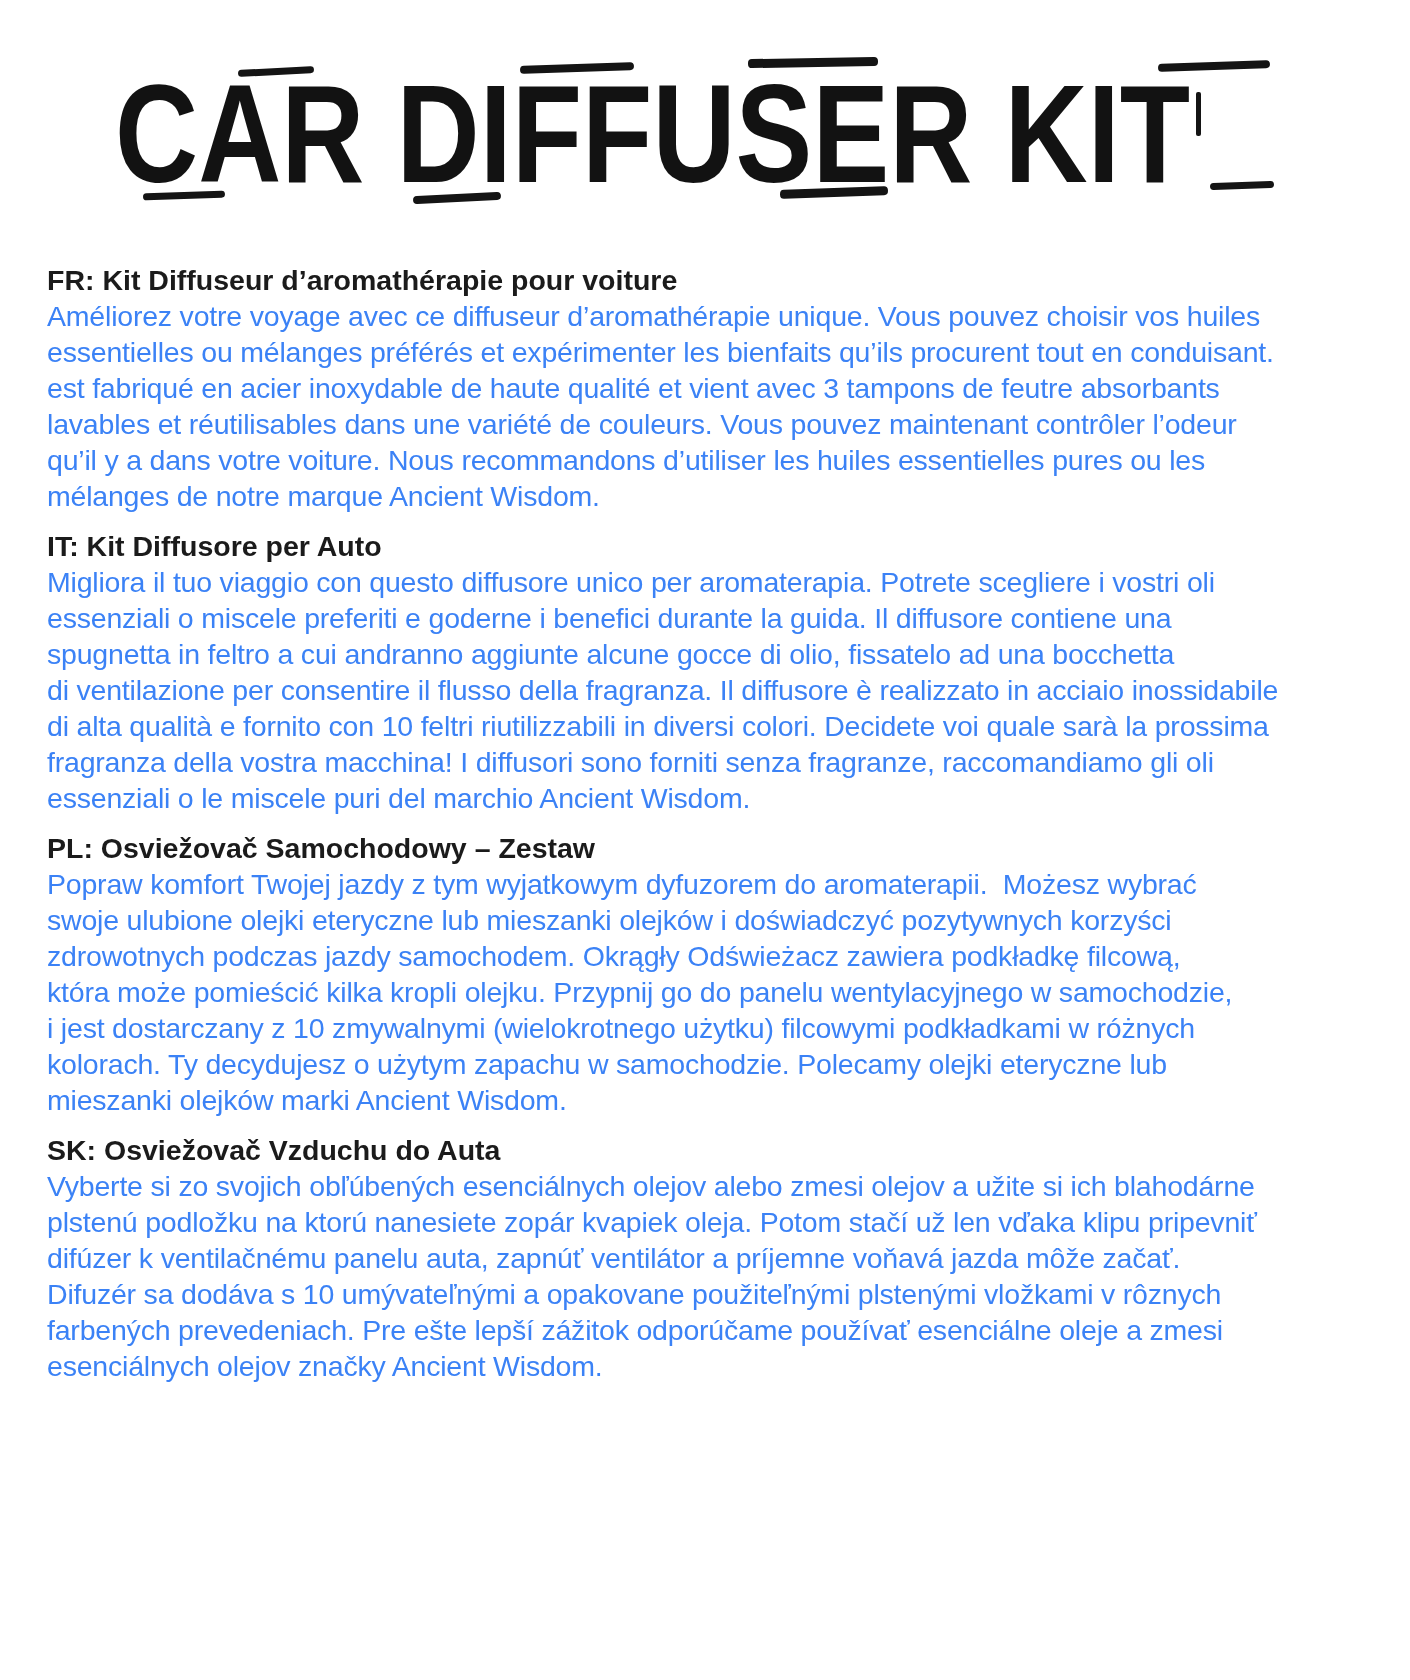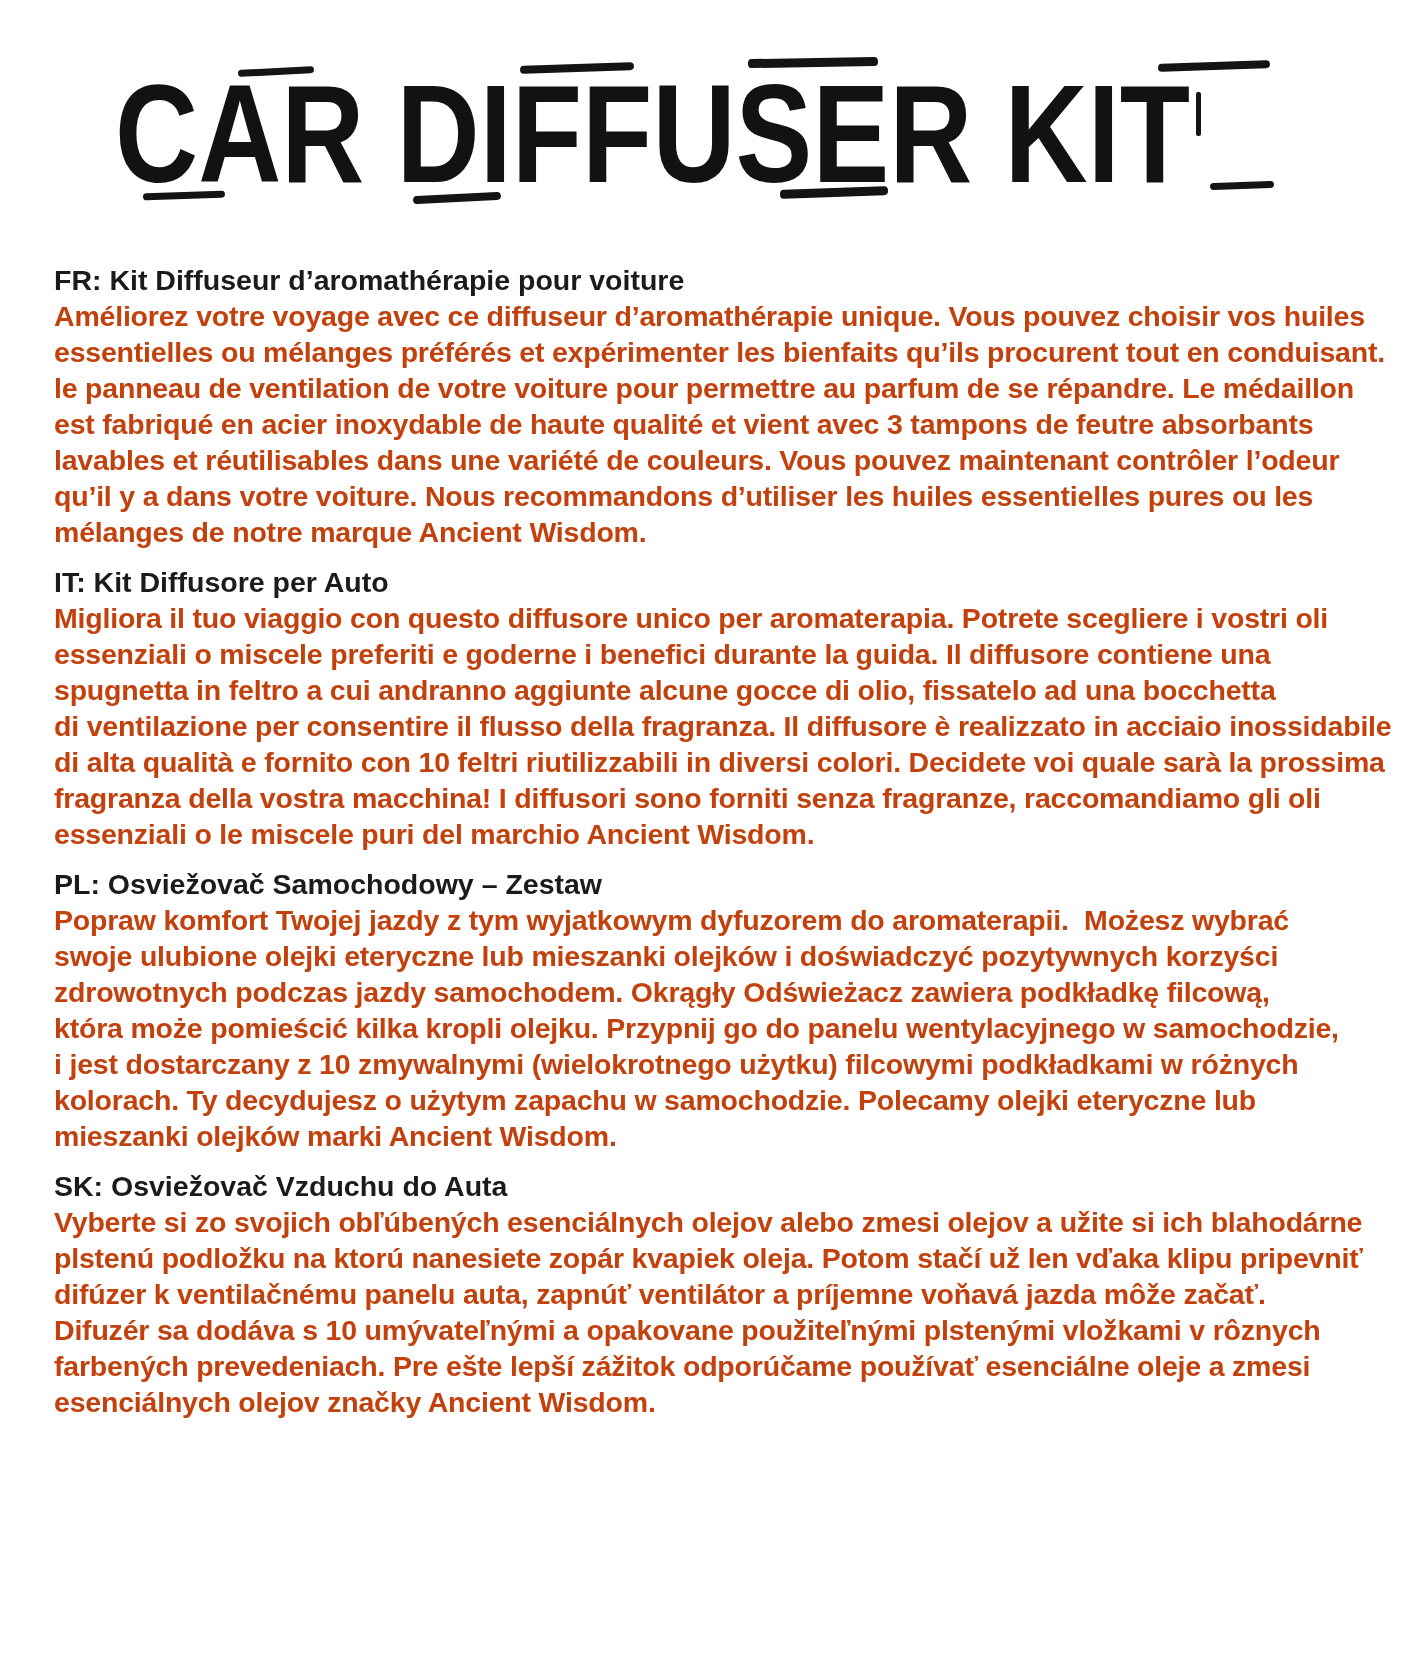--- a/index.html
+++ b/index.html
@@ -44,36 +44,36 @@
   .m-bot3 { left: 780px; top: 188px; width: 108px; height: 9px;  transform: rotate(-2deg); }
   .m-bot4 { left: 1210px; top: 182px; width: 64px; height: 7px;  transform: rotate(-2deg); }
   .m-tick { left: 1196px; top: 92px; width: 5px;   height: 44px; border-radius: 2px; }
 
   .content {
     position: absolute;
     left: 38px;
     top: 262px;
     width: 1345px;
   }
-  .section { margin: 0 0 13px 16px; }
+  .section { margin: 0 0 13px 9px; }
   .section + .section { margin-top: 14px; }
   .heading {
     margin: 0;
     font-size: 28.5px;
     line-height: 36px;
     font-weight: bold;
     color: #1b1b1b;
     white-space: pre;
   }
   .lines { margin: 0; }
   .line {
     font-size: 28.5px;
     line-height: 36px;
-    font-weight: bold;
-    color: #c2410c;
+    font-weight: normal;
+    color: #3b82f6;
     white-space: pre;
     letter-spacing: -0.2px;
   }
 </style>
 </head>
 <body>
 
 <div class="page">
 
   <div class="title-wrap">
@@ -91,21 +91,20 @@
     <div class="mark m-tick"></div>
   </div>
 
   <div class="content">
 
     <section class="section">
       <h2 class="heading">FR: Kit Diffuseur d’aromathérapie pour voiture</h2>
       <div class="lines">
           <div class="line">Améliorez votre voyage avec ce diffuseur d’aromathérapie unique. Vous pouvez choisir vos huiles</div>
           <div class="line">essentielles ou mélanges préférés et expérimenter les bienfaits qu’ils procurent tout en conduisant.</div>
-          <div class="line">le panneau de ventilation de votre voiture pour permettre au parfum de se répandre. Le médaillon</div>
           <div class="line">est fabriqué en acier inoxydable de haute qualité et vient avec 3 tampons de feutre absorbants</div>
           <div class="line">lavables et réutilisables dans une variété de couleurs. Vous pouvez maintenant contrôler l’odeur</div>
           <div class="line">qu’il y a dans votre voiture. Nous recommandons d’utiliser les huiles essentielles pures ou les</div>
           <div class="line">mélanges de notre marque Ancient Wisdom.</div>
         </div>
     </section>
 
     <section class="section">
       <h2 class="heading">IT: Kit Diffusore per Auto</h2>
       <div class="lines">

